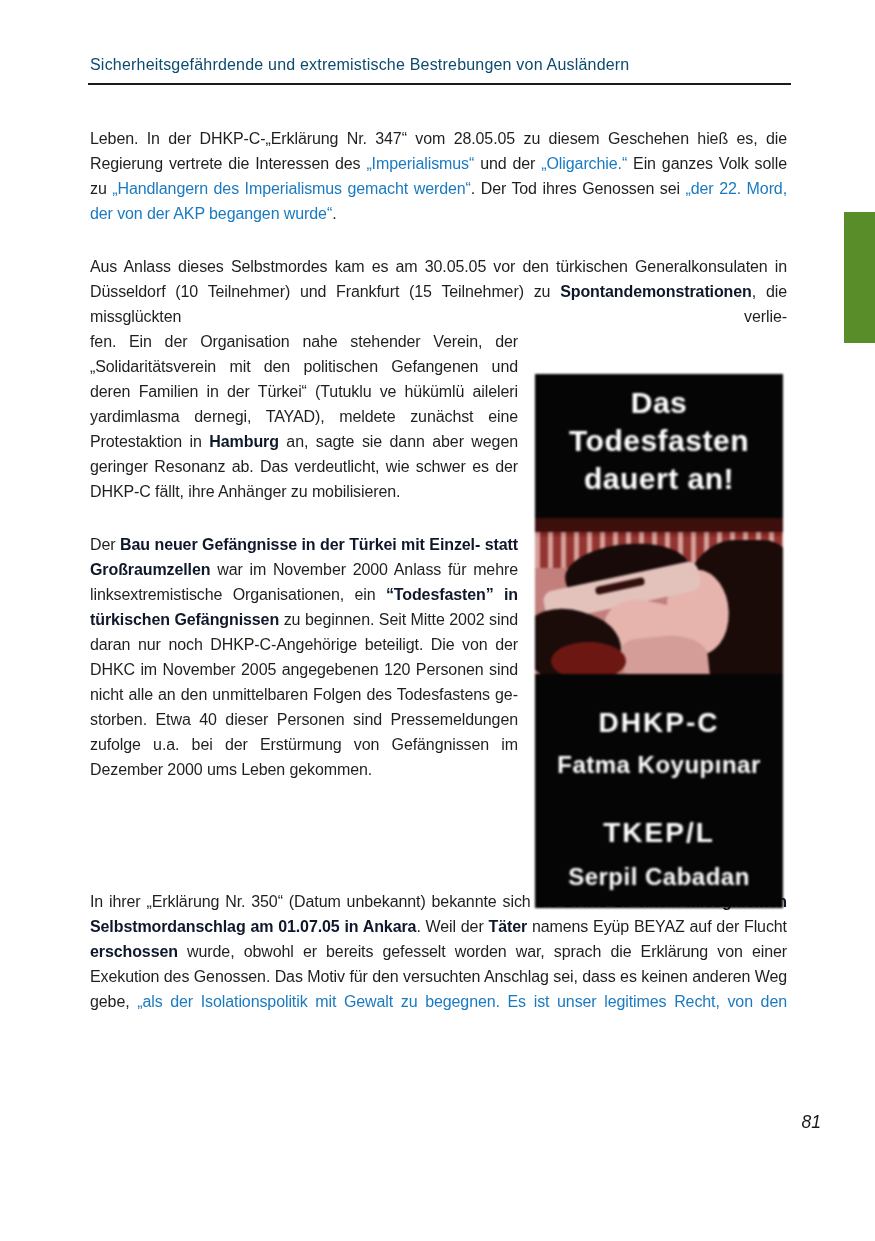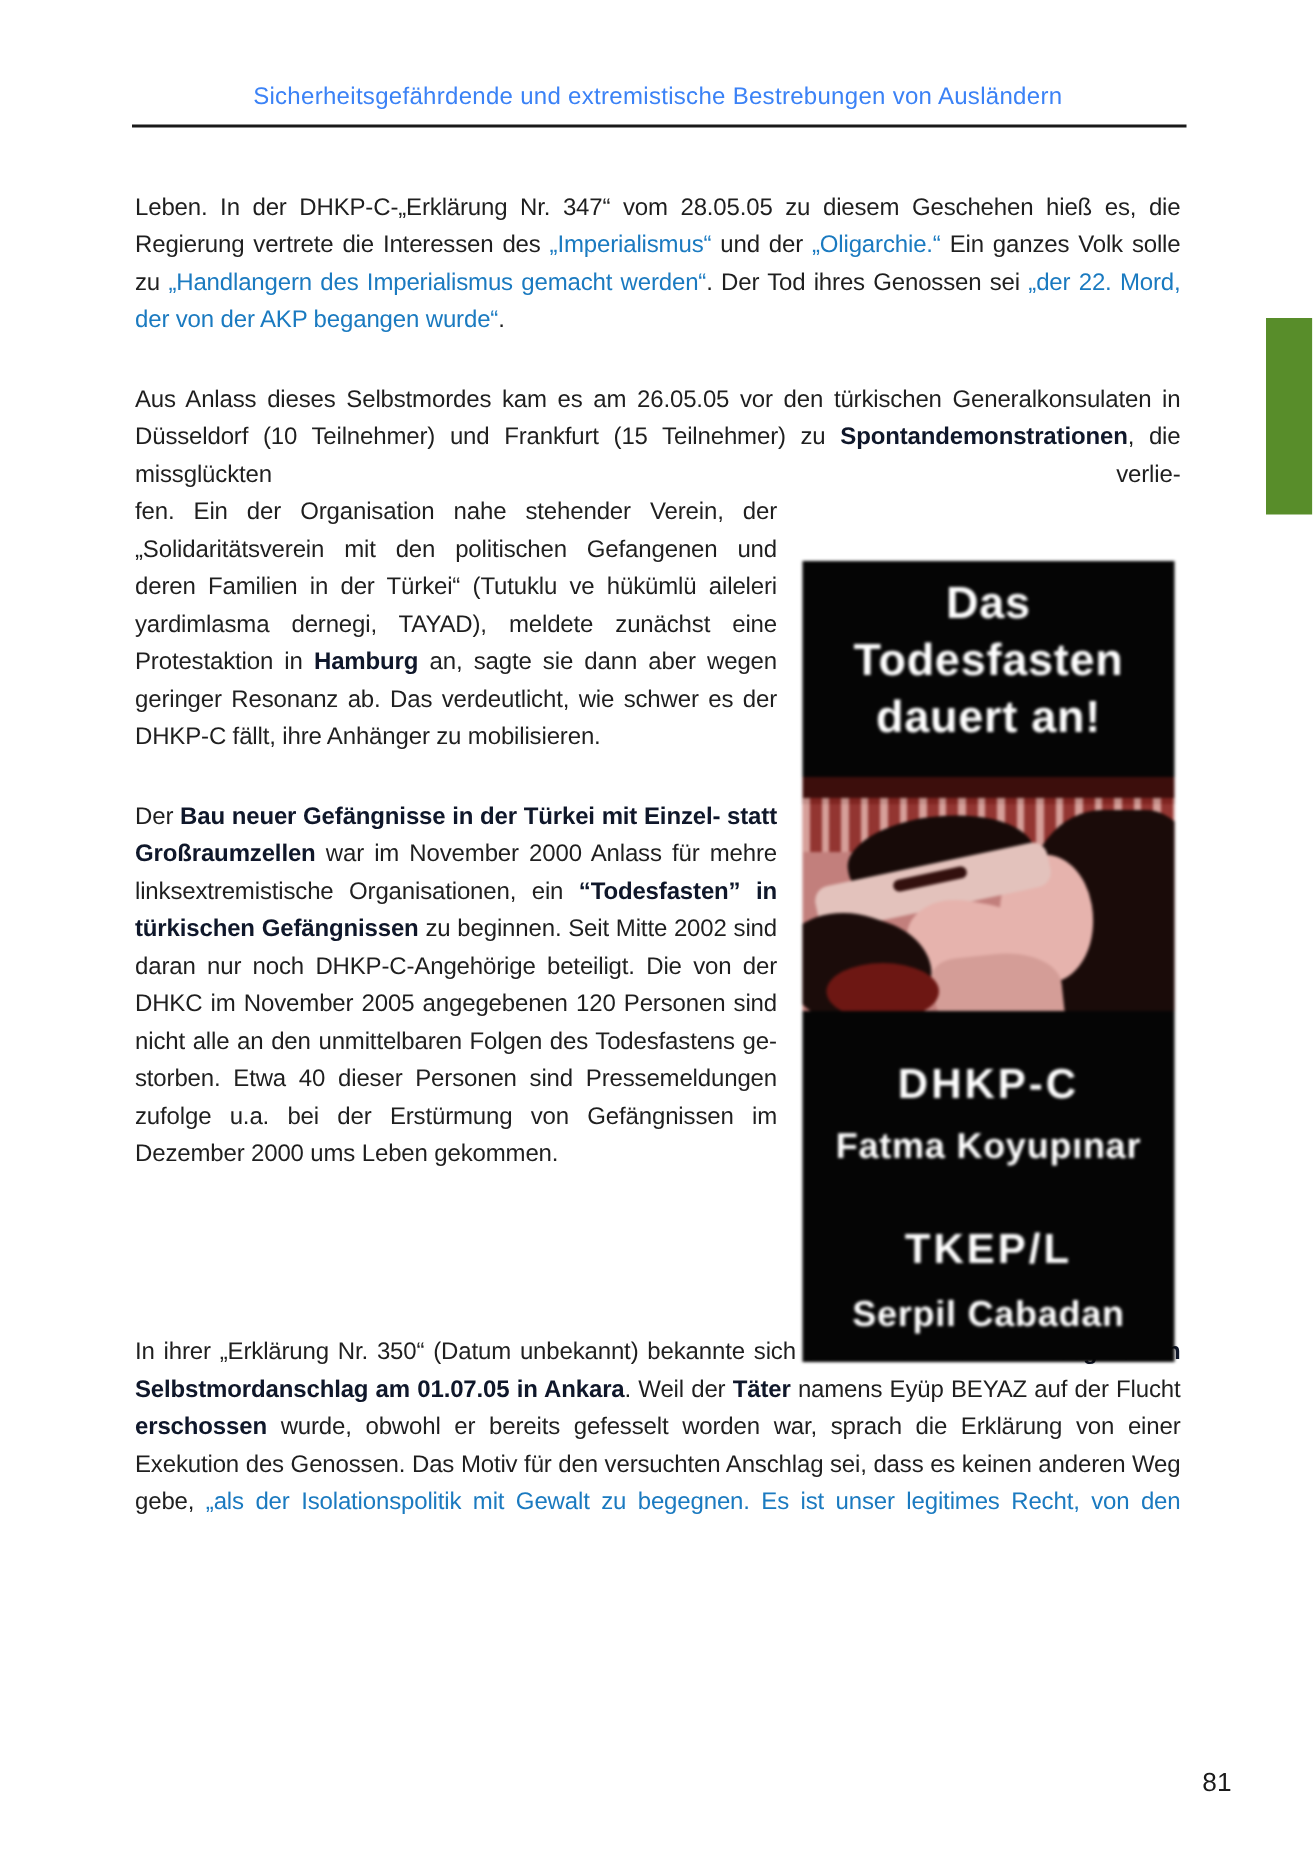--- a/index.html
+++ b/index.html
@@ -10,24 +10,24 @@
     background: #ffffff;
     overflow: hidden;
     font-family: "Liberation Sans", sans-serif;
     color: #1f1f1f;
   }
 
   
   .header-title {
     position: absolute;
     left: 90px; top: 56px; width: 697px;
-    text-align: center;
+    text-align: left;
     font-size: 16px;
     letter-spacing: 0.2px;
-    color: #3b82f6;
+    color: #0c4a6e;
     white-space: nowrap;
   }
   .header-rule {
     position: absolute;
     left: 88px; top: 83px;
     width: 703px; height: 2px;
     background: #1a1a1a;
   }
 
   
@@ -113,40 +113,41 @@
     padding-top: 34px;
   }
   .cap-line-1 { font-size: 28px; letter-spacing: 2px; line-height: 30px; }
   .cap-line-2 { font-size: 24px; letter-spacing: 0.5px; line-height: 26px; margin-top: 14px; }
   .cap-line-3 { font-size: 28px; letter-spacing: 2px; line-height: 30px; margin-top: 40px; }
   .cap-line-4 { font-size: 24px; letter-spacing: 0.5px; line-height: 26px; margin-top: 16px; }
 
   
   .page-number {
     position: absolute;
-    right: 54px; top: 1178px;
+    right: 54px; top: 1112px;
     font-size: 17.5px;
     color: #1a1a1a;
+    font-style: italic;
   }
 </style>
 </head>
 <body>
 
 <div class="page">
 
   <div class="header-title">Sicherheitsgefährdende und extremistische Bestrebungen von Ausländern</div>
   <div class="header-rule"></div>
 
   <div class="green-tab"></div>
 
   <div class="content">
 
     <p class="para"><span>Leben. In der DHKP-C-„Erklärung Nr. 347“ vom 28.05.05 zu diesem Geschehen hieß es, die Regierung vertrete die Interessen des </span><span class="blue">„Imperi­alismus“</span><span> und der </span><span class="blue">„Oligarchie.“</span><span> Ein ganzes Volk solle zu </span><span class="blue">„Handlangern des Imperialismus gemacht werden“</span><span>. Der Tod ihres Genossen sei </span><span class="blue">„der 22. Mord, der von der AKP begangen wurde“</span><span>.</span></p>
 
-    <p class="para justify-last no-bottom"><span>Aus Anlass dieses Selbstmordes kam es am 26.05.05 vor den türki­schen Generalkonsulaten in Düsseldorf (10 Teilnehmer) und Frankfurt (15 Teilnehmer) zu </span><b>Spontandemonstrationen</b><span>, die missglückten verlie-</span></p>
+    <p class="para justify-last no-bottom"><span>Aus Anlass dieses Selbstmordes kam es am 30.05.05 vor den türki­schen Generalkonsulaten in Düsseldorf (10 Teilnehmer) und Frankfurt (15 Teilnehmer) zu </span><b>Spontandemonstrationen</b><span>, die missglückten verlie-</span></p>
 
     <div class="narrow">
       <p class="para para-cont"><span>fen. Ein der Organisation nahe stehender Ver­ein, der „Solidaritätsverein mit den politischen Gefangenen und deren Familien in der Türkei“ (Tutuklu ve hükümlü aileleri yardimlasma der­negi, TAYAD), meldete zunächst eine Protes­taktion in </span><b>Hamburg</b><span> an, sagte sie dann aber wegen geringer Resonanz ab. Das verdeutlicht, wie schwer es der DHKP-C fällt, ihre Anhänger zu mobilisieren.</span></p>
 
       <p class="para"><span>Der </span><b>Bau neuer Gefängnisse in der Türkei mit Einzel- statt Großraumzellen</b><span> war im November 2000 Anlass für mehre linksextremistische Or­ganisationen, ein </span><b>“Todesfasten” in türkischen Gefängnissen</b><span> zu beginnen. Seit Mitte 2002 sind daran nur noch DHKP-C-Angehörige be­teiligt. Die von der DHKC im November 2005 angegebenen 120 Personen sind nicht alle an den unmittelbaren Folgen des Todesfastens ge­storben. Etwa 40 dieser Personen sind Presse­meldungen zufolge u.a. bei der Erstürmung von Gefängnissen im Dezember 2000 ums Leben gekommen.</span></p>
     </div>
 
     <p class="para justify-last"><span>In ihrer „Erklärung Nr. 350“ (Datum unbekannt) bekannte sich die DHKC zu einem </span><b>missglückten Selbstmordanschlag am 01.07.05 in Ankara</b><span>. Weil der </span><b>Täter</b><span> namens Eyüp BEYAZ auf der Flucht </span><b>erschossen</b><span> wurde, obwohl er bereits gefesselt worden war, sprach die Erklärung von einer Exekution des Genossen. Das Motiv für den versuchten An­schlag sei, dass es keinen anderen Weg gebe, </span><span class="blue">„als der Isolationspo­litik mit Gewalt zu begegnen. Es ist unser legitimes Recht, von den</span></p>
 
   </div>

